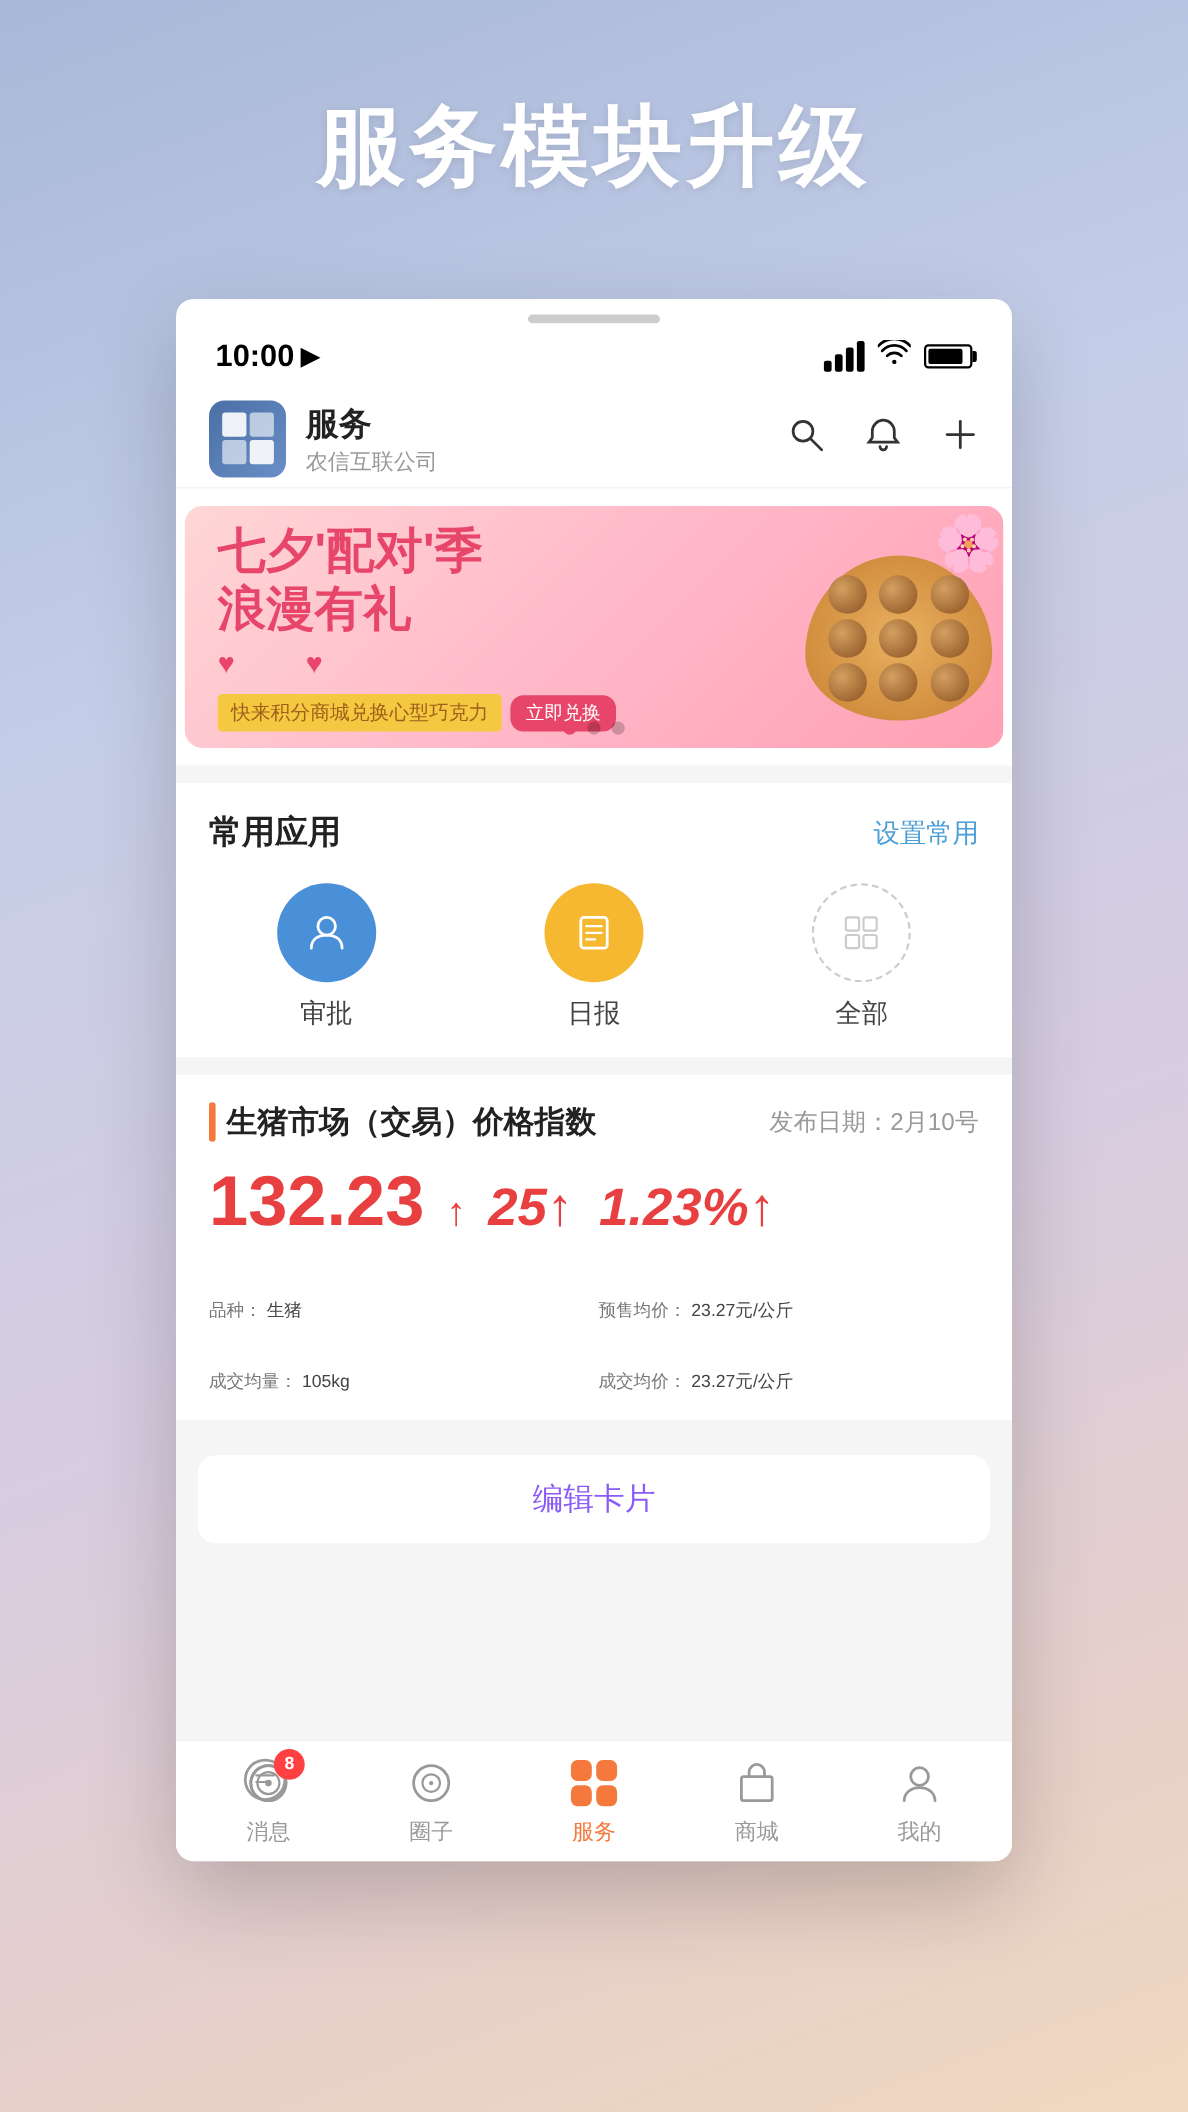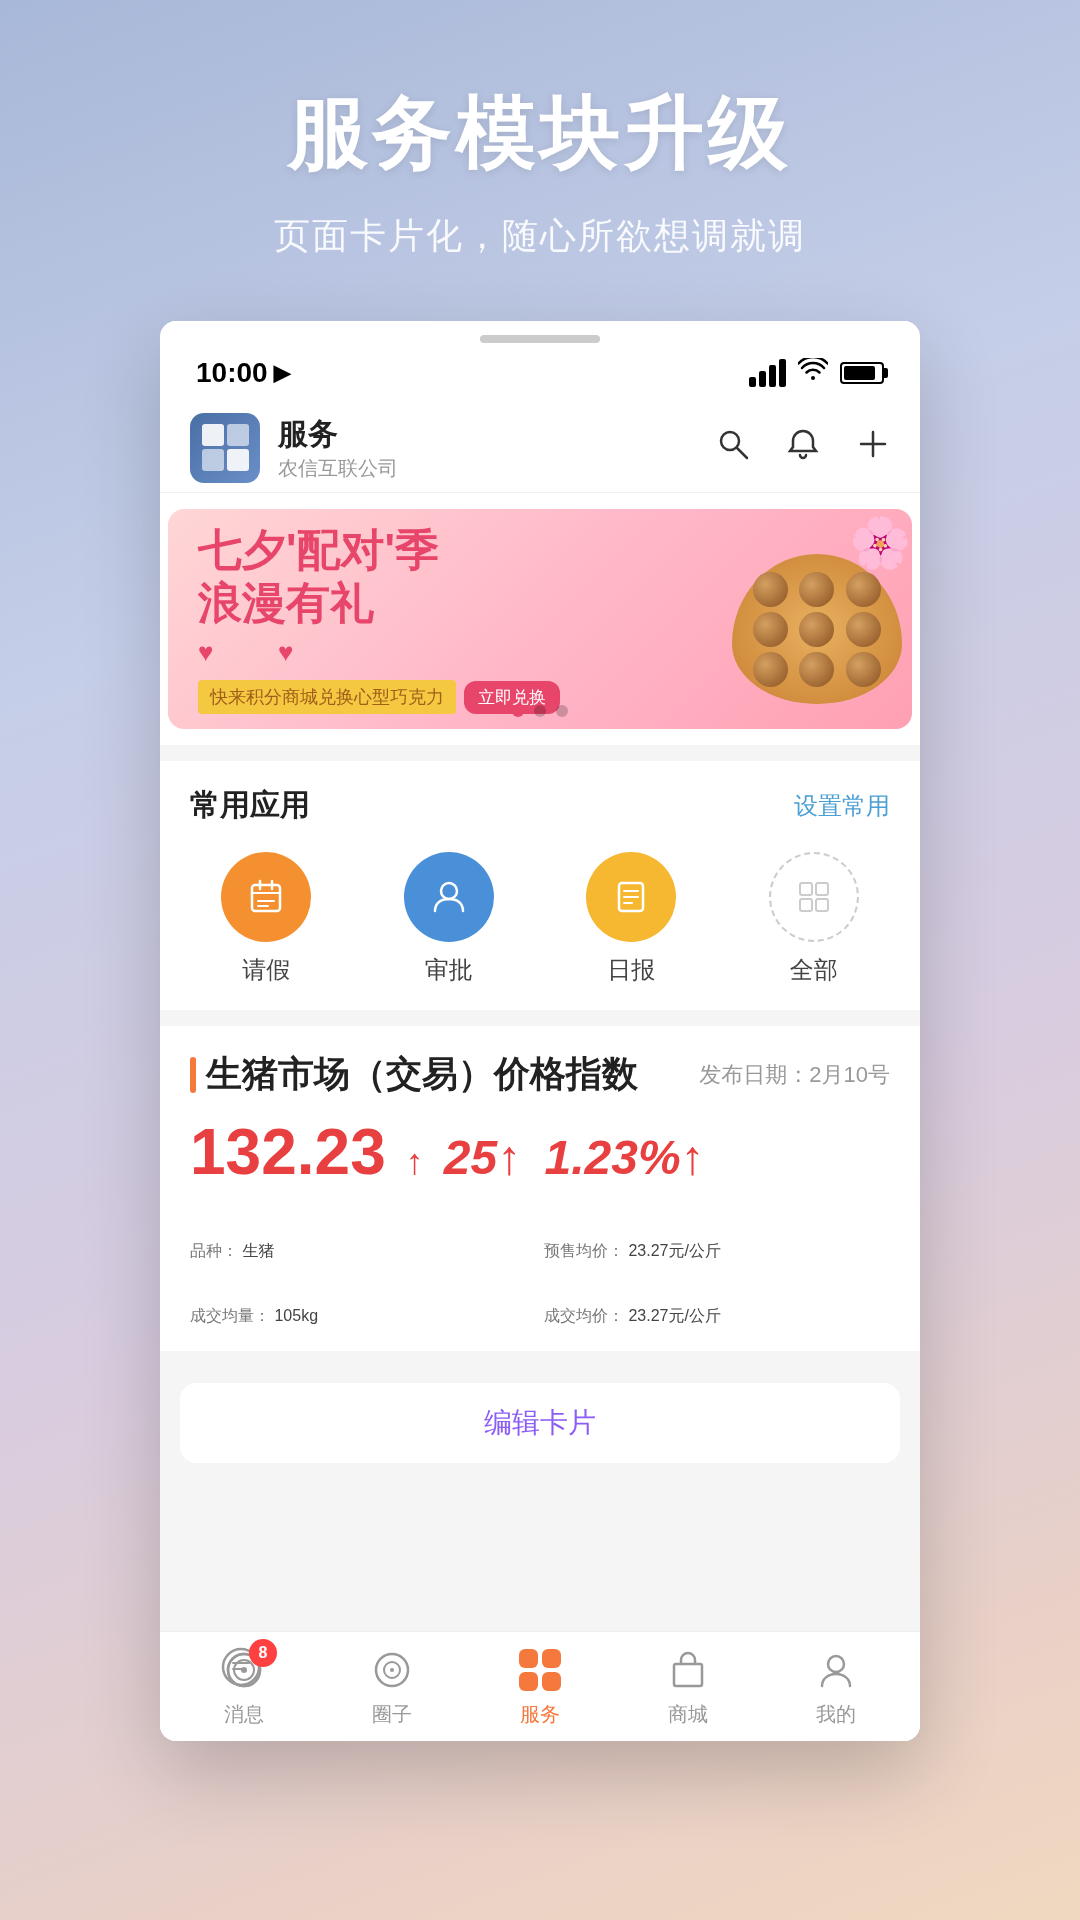--- a/index.html
+++ b/index.html
@@ -349,21 +349,21 @@
     }
 
     .market-indicator {
       width: 6px;
       height: 36px;
       background: #f5783c;
       border-radius: 3px;
     }
 
     .market-title {
-      font-size: 36px;
+      font-size: 28px;
       font-weight: 600;
       color: #222;
     }
 
     .market-date {
       margin-left: auto;
       font-size: 22px;
       color: #999;
       text-align: center;
     }
@@ -522,21 +522,20 @@
 
     .white-top {
       background: white;
     }
   </style>
 </head>
 <body>
 
 <div style="width:100%; text-align:center; padding-top:80px;">
   <div class="bg-title">服务模块升级</div>
-  <div class="bg-subtitle">页面卡片化，随心所欲想调就调</div>
 </div>
 
 <div class="phone-mockup">
 
   <div class="phone-notch-bar">
     <div class="phone-notch-pill"></div>
   </div>
 
   <div class="status-bar">
     <div class="status-time">
@@ -648,33 +647,20 @@
       </div>
 
       <div class="section">
         <div class="section-header">
           <span class="section-title">常用应用</span>
           <span class="section-action">设置常用</span>
         </div>
         <div class="apps-grid">
 
 
-          <div class="app-item">
-            <div class="app-icon orange">
-              <svg width="44" height="44" viewBox="0 0 44 44" fill="none">
-                <rect x="8" y="10" width="28" height="26" rx="3" stroke="white" stroke-width="2.5" fill="none"></rect>
-                <line x1="8" y1="18" x2="36" y2="18" stroke="white" stroke-width="2"></line>
-                <line x1="16" y1="6" x2="16" y2="14" stroke="white" stroke-width="2.5" stroke-linecap="round"></line>
-                <line x1="28" y1="6" x2="28" y2="14" stroke="white" stroke-width="2.5" stroke-linecap="round"></line>
-                <line x1="14" y1="26" x2="30" y2="26" stroke="white" stroke-width="2" stroke-linecap="round"></line>
-                <line x1="14" y1="31" x2="24" y2="31" stroke="white" stroke-width="2" stroke-linecap="round"></line>
-              </svg>
-            </div>
-            <span class="app-label">请假</span>
-          </div>
 
           <div class="app-item">
             <div class="app-icon blue">
               <svg width="44" height="44" viewBox="0 0 44 44" fill="none">
                 <circle cx="22" cy="16" r="8" stroke="white" stroke-width="2.5" fill="none"></circle>
                 <path d="M8 36c0-8 6-12 14-12s14 4 14 12" stroke="white" stroke-width="2.5" stroke-linecap="round" fill="none"></path>
               </svg>
             </div>
             <span class="app-label">审批</span>
           </div>

